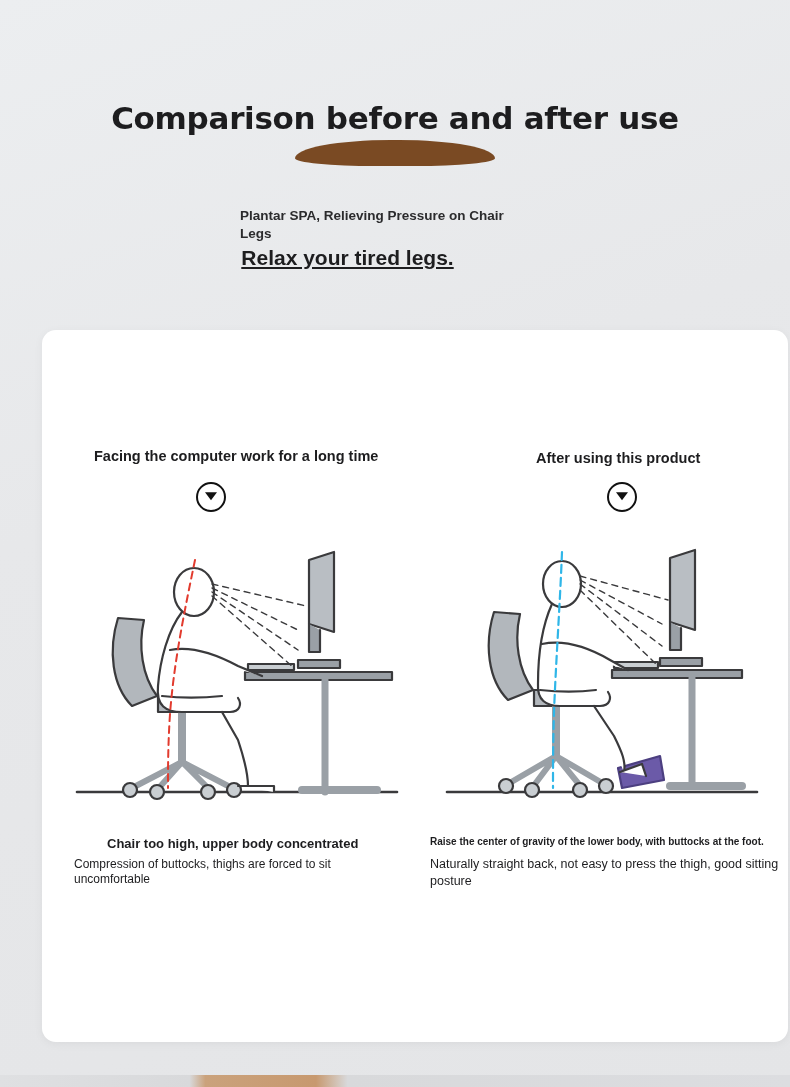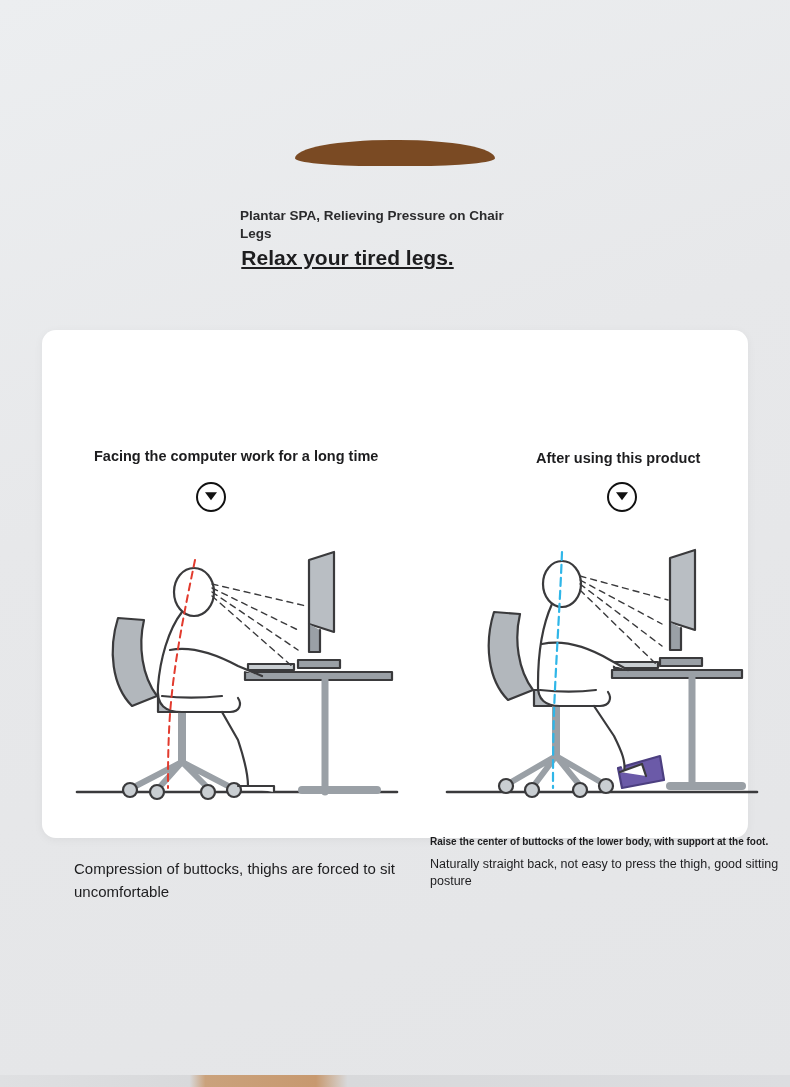--- a/index.html
+++ b/index.html
@@ -63,24 +63,25 @@
     font-weight: bold;
     color: #1d1d1f;
     text-decoration: underline;
   }
   
   .card {
     position: absolute;
     left: 42px;
     top: 330px;
     width: 706px;
-    height: 508px;
+    height: 712px;
     background: #ffffff;
     border-radius: 14px;
     box-shadow: 0 2px 10px rgba(0,0,0,0.05);
+    padding-left: 40px;
   }
   .panel-heading {
     position: absolute;
     font-size: 14.5px;
     font-weight: bold;
     color: #1d1d1f;
   }
   .h-left  { left: 52px; top: 118px; }
   .h-right { left: 494px; top: 120px; text-align: right; }
 
@@ -113,22 +114,22 @@
   }
   .cap-l1 {
     left: 65px; top: 506px;
     width: 300px;
     font-size: 13px;
     font-weight: bold;
   }
   .cap-l2 {
     left: 32px; top: 527px;
     width: 330px;
-    font-size: 15px;
-    line-height: 23px;
+    font-size: 12px;
+    line-height: 15px;
   }
   .cap-r1 {
     left: 388px; top: 506px;
     width: 350px;
     font-size: 10px;
     font-weight: bold;
   }
   .cap-r2 {
     left: 388px; top: 526px;
     width: 370px;
@@ -147,20 +148,23 @@
     width: 790px;
     height: 12px;
     background: linear-gradient(90deg,#dfe0e2 0%,#d8d9db 24%, #caa27c 26%, #c7996f 40%, #d8d9db 44%, #dcdde0 100%);
   }
 </style>
 </head>
 <body>
 
 <div class="page">
 
+  <div class="title-wrap">
+    <div class="main-title">Comparison before and after use</div>
+  </div>
   <div class="brush-underline"></div>
 
   <div class="sub-line-1">Plantar SPA, Relieving Pressure on Chair Legs</div>
   <div class="sub-line-2">Relax your tired legs.</div>
 
   <div class="card">
 
     <div class="panel-heading h-left">Facing the computer work for a long time</div>
     <div class="panel-heading h-right">After using this product</div>
 
@@ -242,19 +246,20 @@
           <path d="M178 272 L200 264 L204 276" fill="#ffffff"></path>
           <path d="M98 190 C116 192 138 192 154 190"></path>
 
           <path d="M120 52 C118 104 114 160 112 212 C111 244 111 268 111 288" stroke="#2fb6e8" stroke-width="2.2" stroke-dasharray="8 5" fill="none"></path>
 
           <path d="M138 80 L220 124 M138 84 L220 146 M138 90 L216 166 M138 76 L226 100" stroke="#3a3a3c" stroke-width="1.4" stroke-dasharray="6 5"></path>
         </g>
       </svg>
     </div>
 
+    <div class="cap cap-l1">Chair too high, upper body concentrated</div>
     <div class="cap cap-l2">Compression of buttocks, thighs are forced to sit uncomfortable</div>
-    <div class="cap cap-r1">Raise the center of buttocks of the lower body, with support at the foot.</div>
+    <div class="cap cap-r1">Raise the center of gravity of the lower body, with buttocks at the foot.</div>
     <div class="cap cap-r2">Naturally straight back, not easy to press the thigh, good sitting posture</div>
   </div>
 
   <div class="bottom-strip"></div>
 </div>
 
 </body></html>

